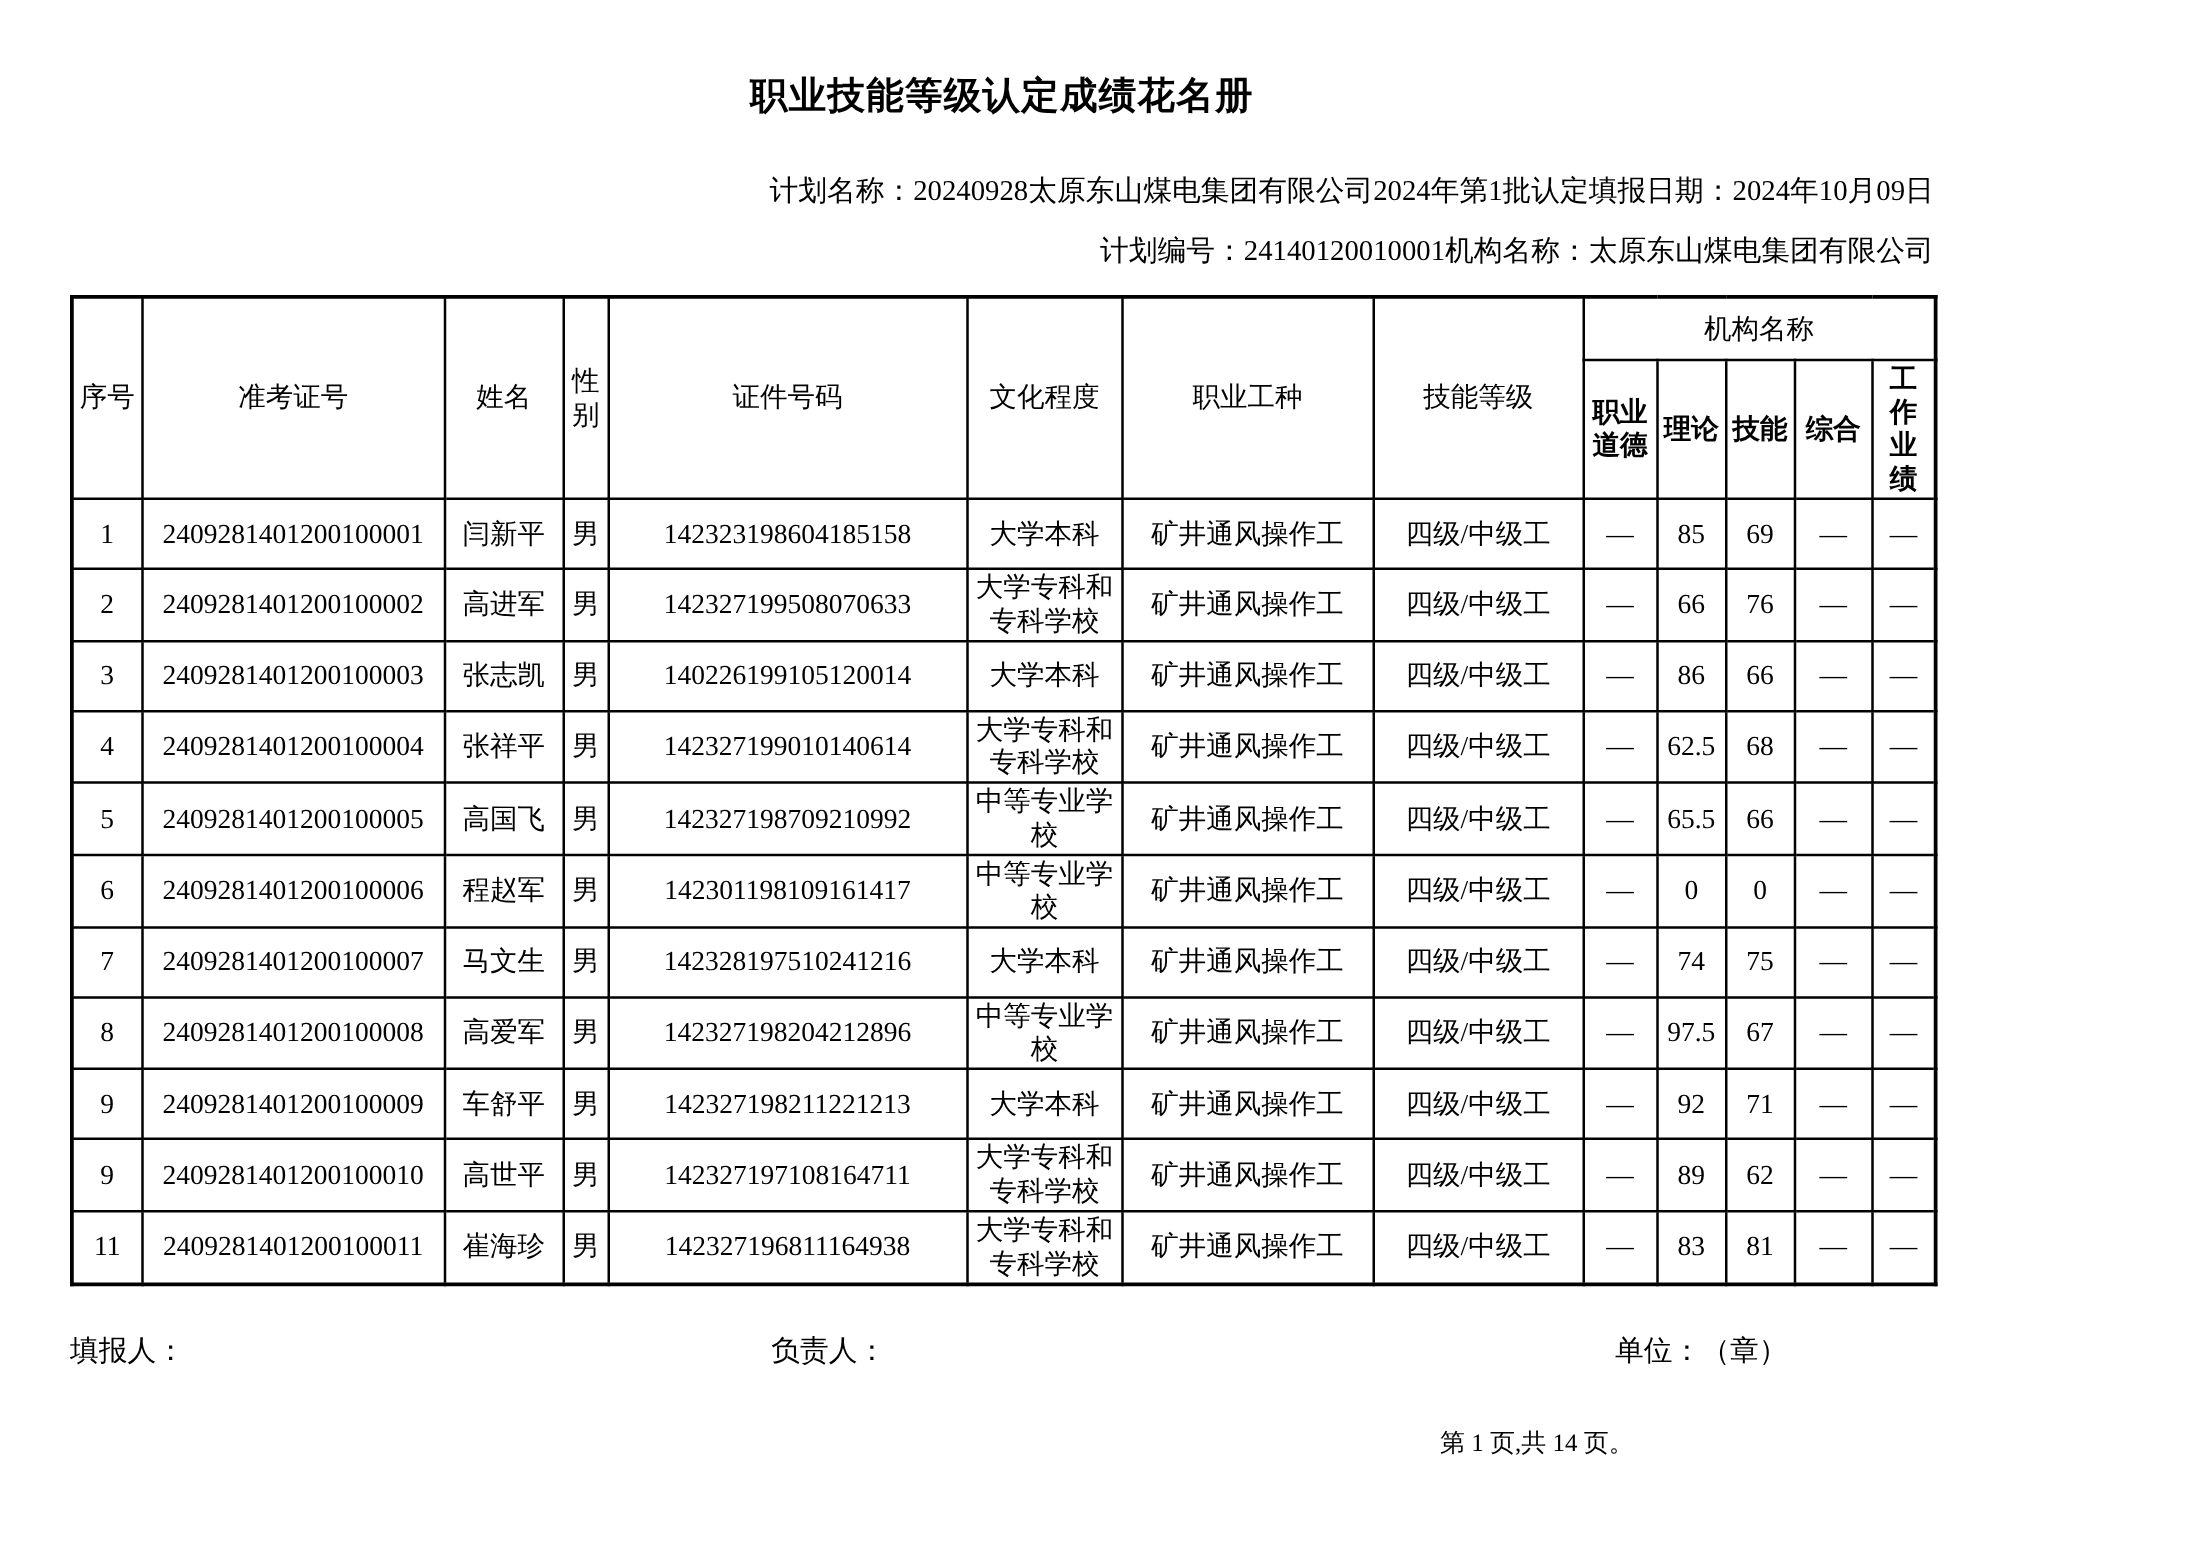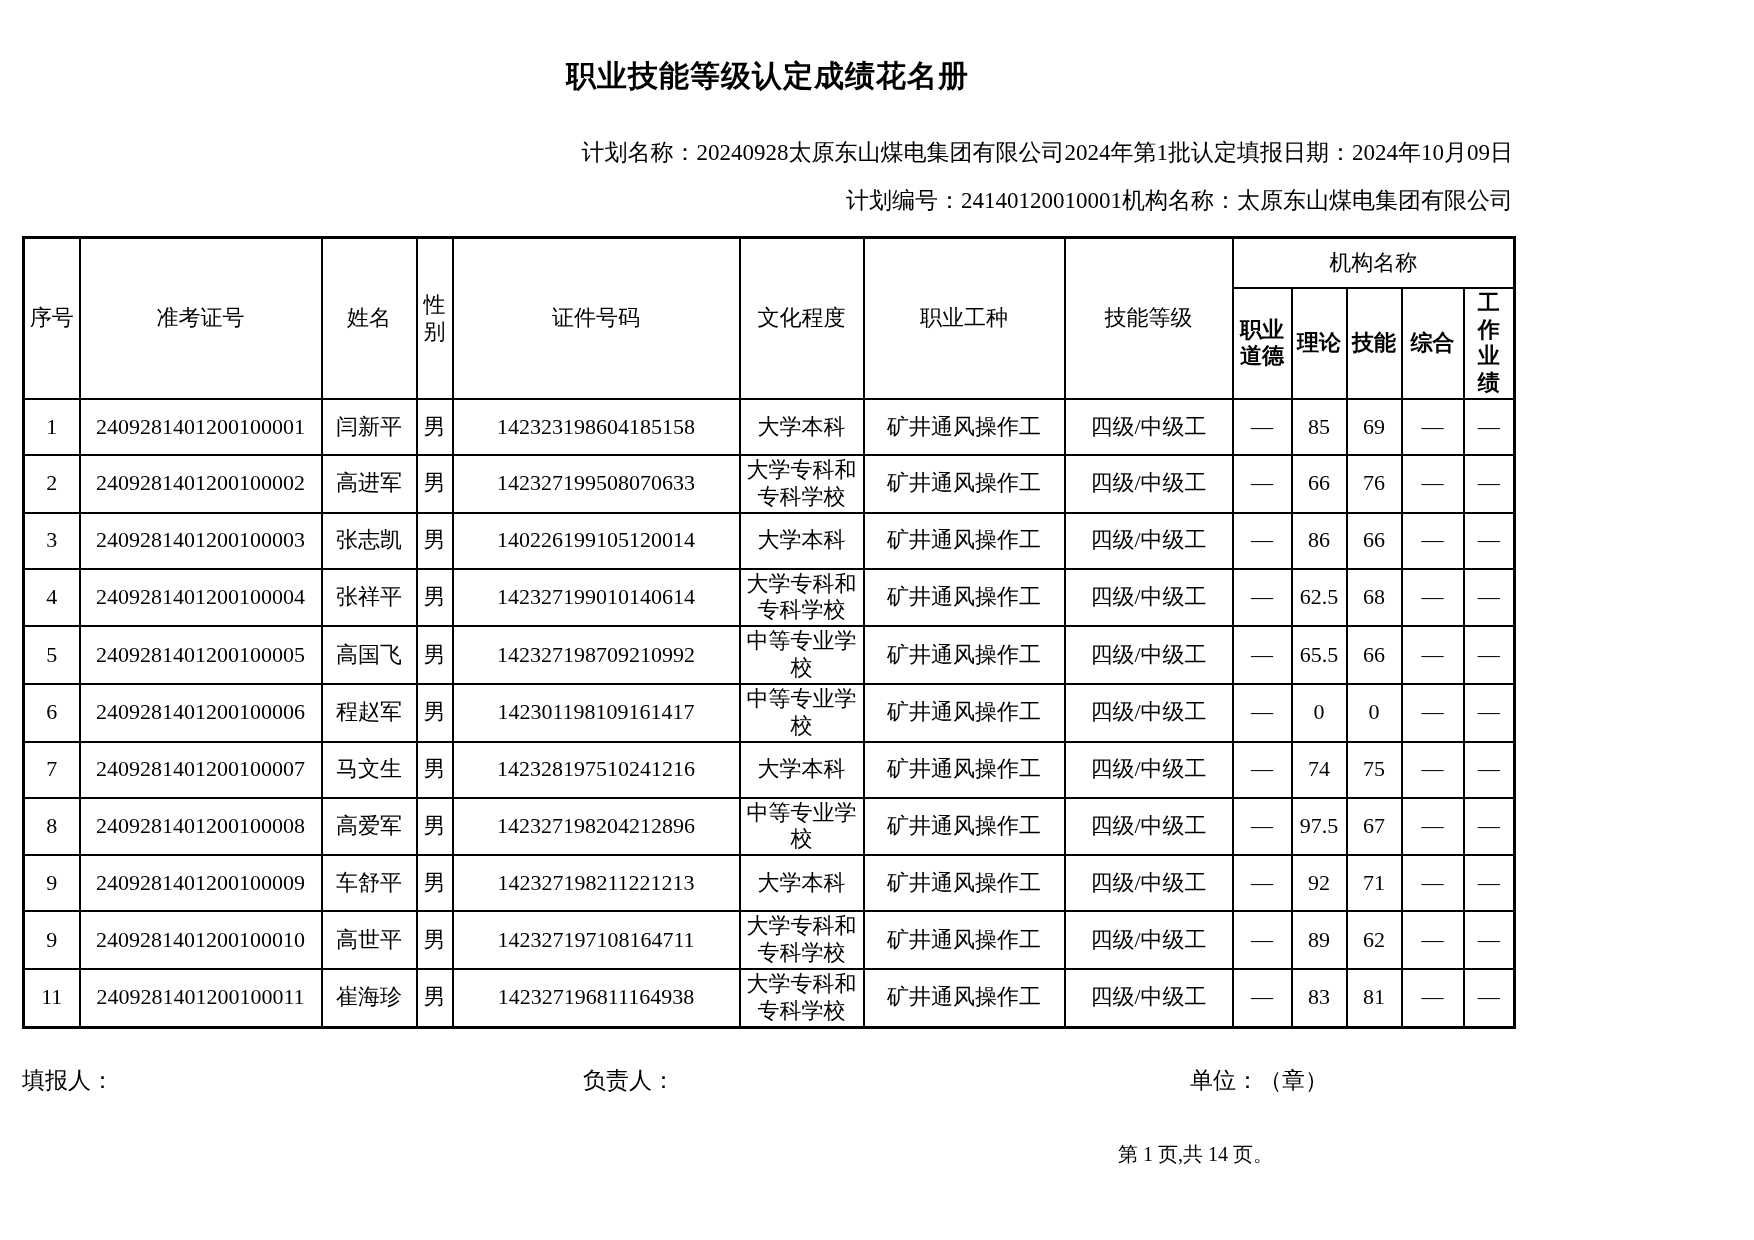--- a/index.html
+++ b/index.html
@@ -7,21 +7,21 @@
     background: #ffffff;
     width: 1754px;
     height: 1240px;
     font-family: "Liberation Serif", "DejaVu Serif", serif;
     color: #000000;
     overflow: hidden;
   }
   .page {
     width: 1754px;
     height: 1240px;
-    padding: 0 22px;
+    padding: 0 56px;
   }
   .doc-title {
     padding-top: 56px;
     width: 1491px;
     text-align: center;
     font-size: 30px;
     font-weight: bold;
     letter-spacing: 1px;
   }
   .meta-row {
@@ -57,21 +57,21 @@
   .footer-line {
     position: relative;
     width: 1491px;
     height: 32px;
     margin-top: 36px;
     font-size: 23px;
   }
   .footer-line span { position: absolute; top: 0; white-space: nowrap; }
   .f-filler  { left: 0; }
   .f-manager { left: 561px; }
-  .f-unit    { left: 1168px; }
+  .f-unit    { left: 1236px; }
   .pageinfo-line {
     position: relative;
     width: 1491px;
     height: 26px;
     margin-top: 44px;
     font-size: 20px;
   }
   .pageinfo-line span { position: absolute; left: 1096px; top: 0; white-space: nowrap; }
 </style>
 </head>

